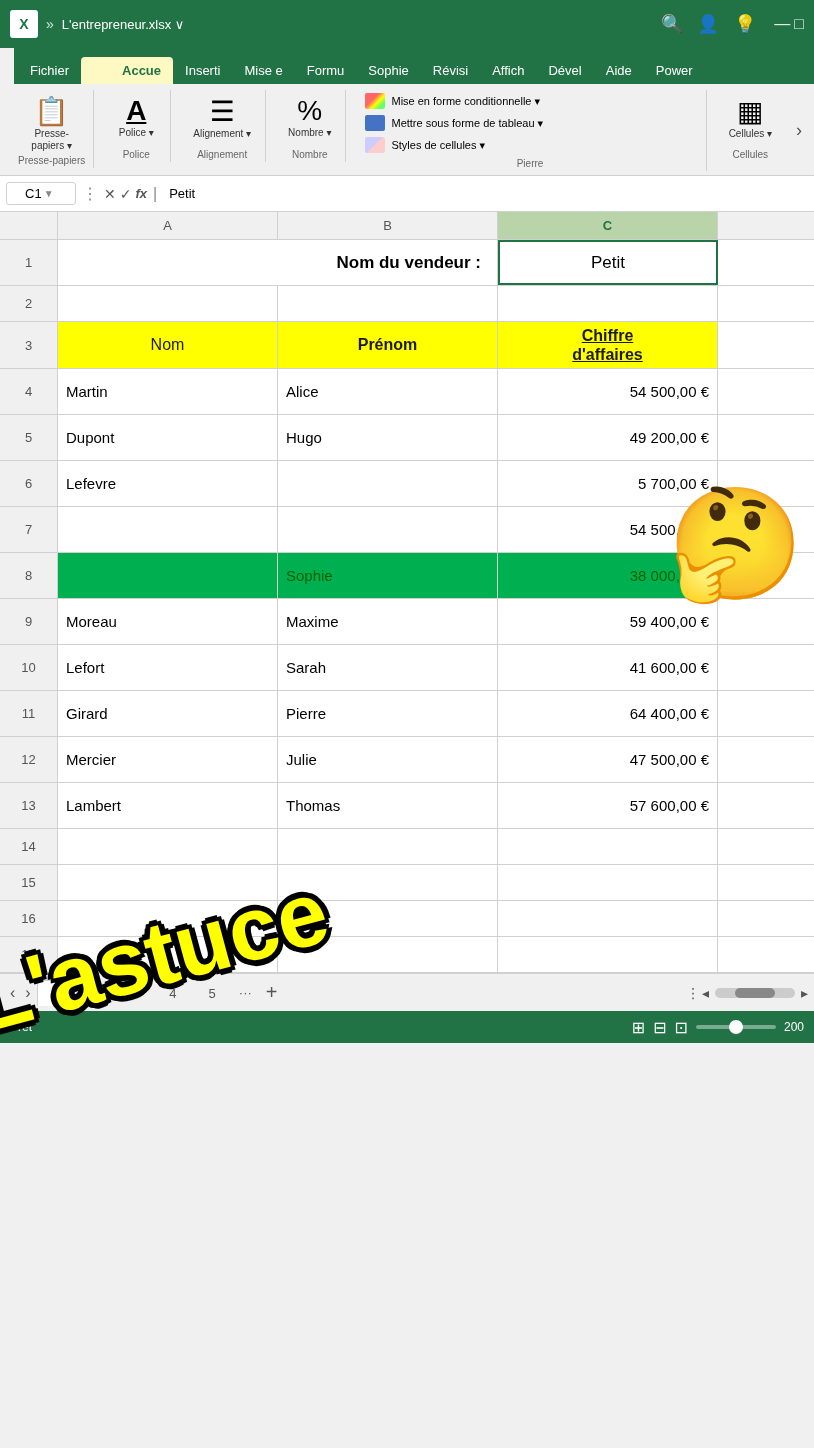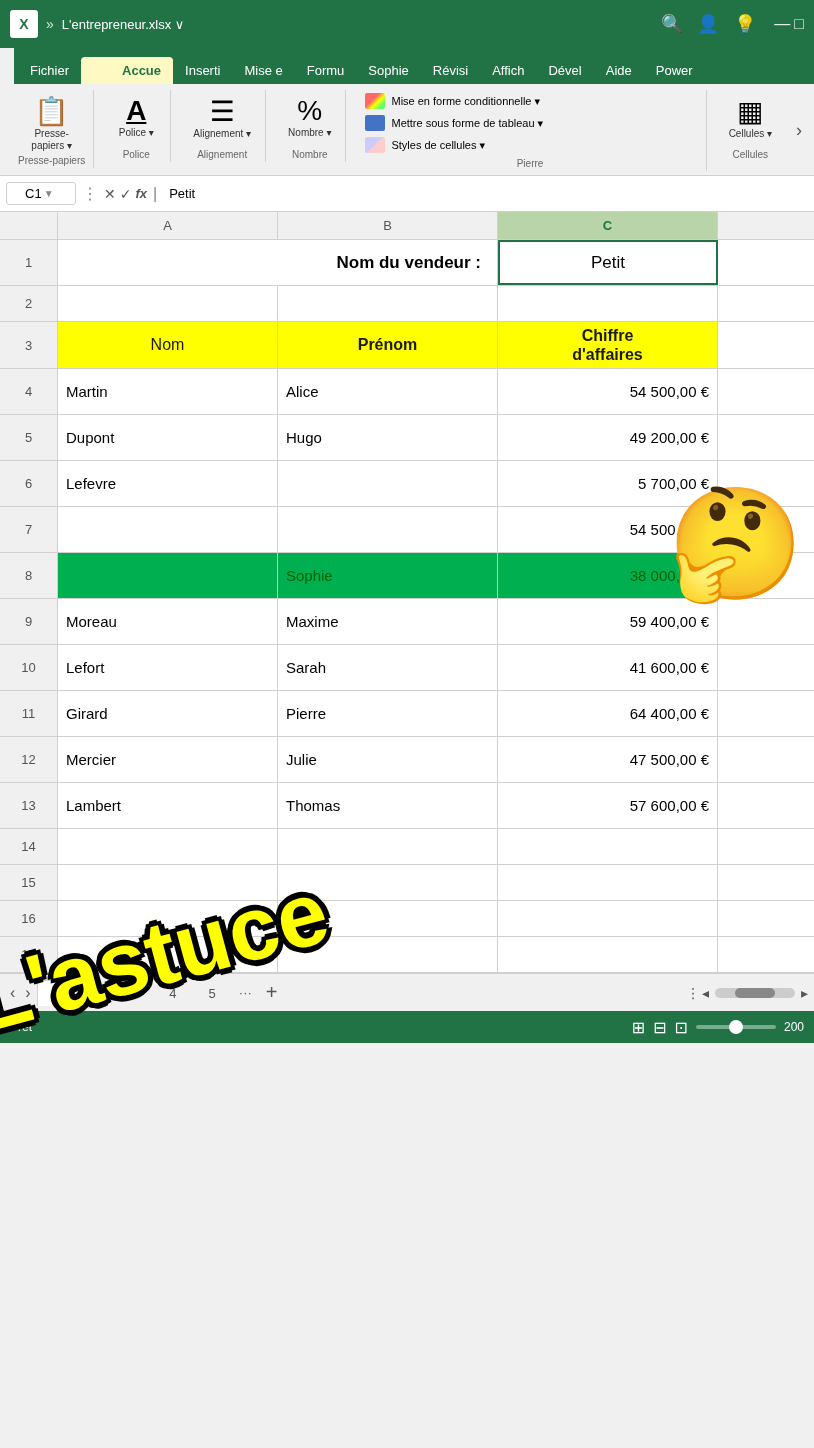--- a/index.html
+++ b/index.html
@@ -287,20 +287,21 @@
       font-weight: bold;
       font-size: 16px;
       color: #1a1a1a;
       justify-content: center;
       text-align: center;
     }
     .header-row .cell.col-c {
       justify-content: center;
       text-align: center;
       line-height: 1.2;
+      text-decoration: underline;
     }
 
     
     .data-row .cell {
       font-size: 15px;
     }
     .data-row.highlight-green .cell {
       background: #00b050;
       color: #006400;
       font-weight: 500;

